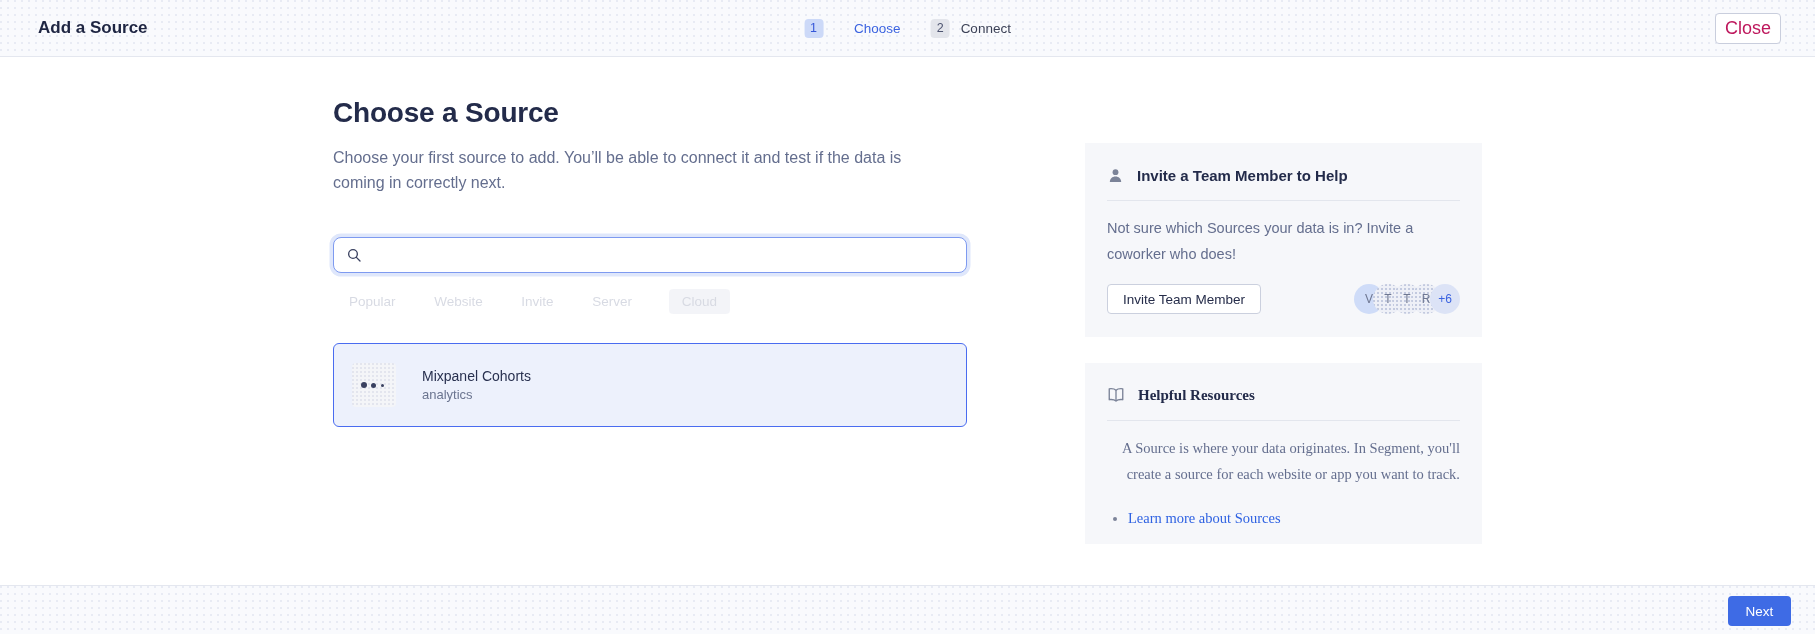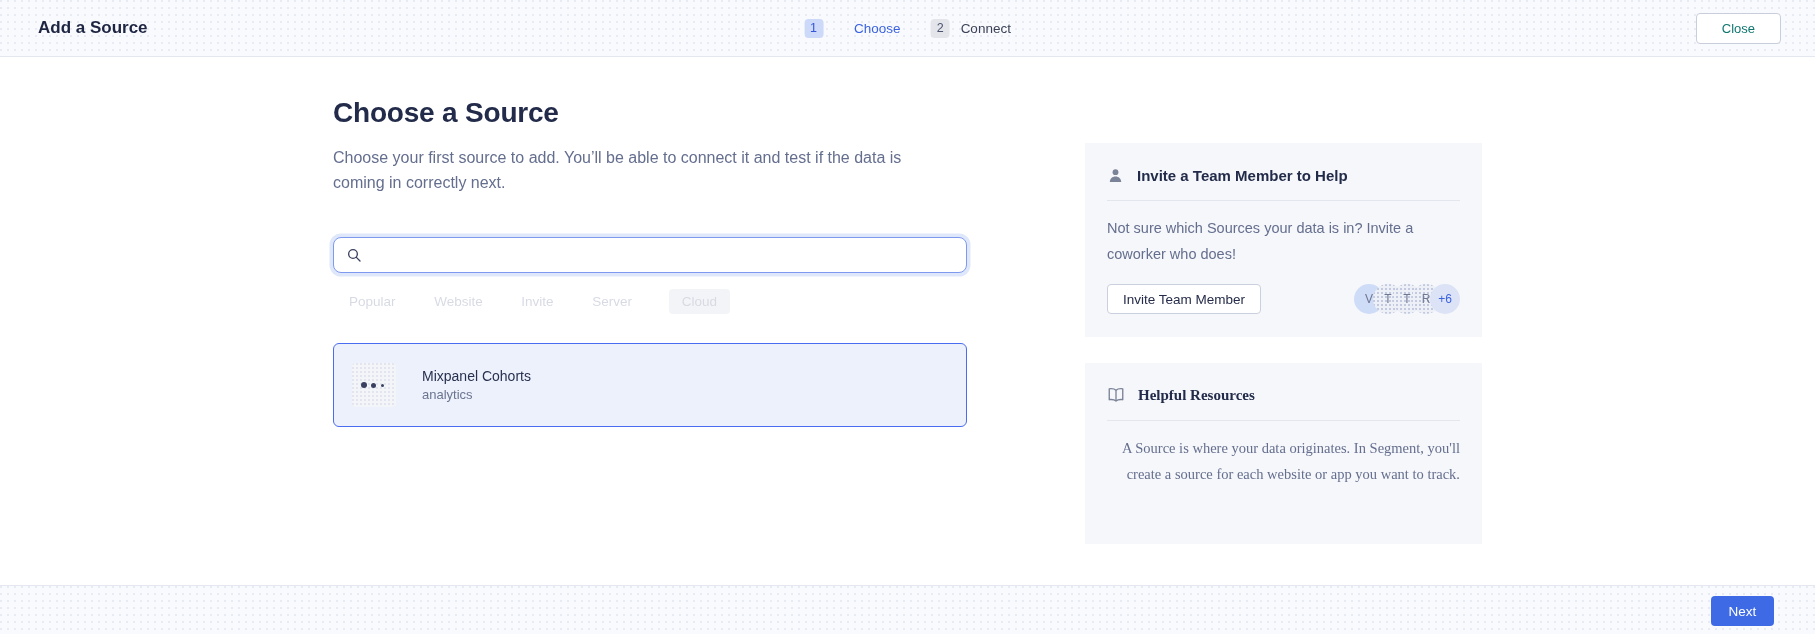--- a/index.html
+++ b/index.html
@@ -22,23 +22,23 @@
   .step-num {
     width:19px; height:19px; border-radius:4px; display:flex; align-items:center; justify-content:center;
     font-size:12.5px; font-weight:500;
   }
   .step.active .step-num { background:#ccd9f8; color:#3556d8; }
   .step.active .step-label { color:#3b63e0;margin-left:20px; }
   .step.inactive .step-num { background:#e3e5eb; color:#4d5470; }
   .step.inactive .step-label { color:#3c4257; }
   .step-label { font-size:13.5px; font-weight:500; }
   .close-btn {
-    margin-left:auto; min-width:66px; height:31px; padding:0 25px;
+    margin-left:auto; min-width:66px; height:31px; padding:0 6px;
     background:#ffffff; border:1px solid #c9cedd; border-radius:4px;
-    font-family:inherit; font-size:13px; color:#0f766e; cursor:pointer;
+    font-family:inherit; font-size:18px; color:#be185d; cursor:pointer;
   }
 
   
   .page-heading {
     position:absolute; left:333px; top:97px; margin:0;
     font-size:28px; font-weight:700; color:#232b4a; letter-spacing:-0.2px;
   }
   .page-description {
     position:absolute; left:333px; top:146px; margin:0; width:598px;
     font-size:16px; line-height:24.5px; color:#646e8e;
@@ -120,21 +120,21 @@
 
   
   .modal-footer {
     position:absolute; left:0; right:0; top:585px; height:49px;
     background-color:#f9fafd;
     background-image:radial-gradient(circle at 1px 1px, #e8ebf4 1px, transparent 1.3px);
     background-size:7px 7px;
     border-top:1px solid #e4e7ef;
   }
   .next-btn {
-    position:absolute; right:41px; top:10px; min-width:63px; height:30px; padding:0 15px;
+    position:absolute; right:24px; top:10px; min-width:63px; height:30px; padding:0 15px;
     background:#3e6be5; border:none; border-radius:4px;
     font-family:inherit; font-size:13.5px; color:#ffffff; cursor:pointer;
   }
 </style>
 </head>
 <body>
 
 <div class="app">
 
   <header class="modal-header">
@@ -210,20 +210,25 @@
     <section class="side-card resources">
       <div class="side-head">
         <svg width="18" height="18" viewBox="0 0 24 24" fill="none" stroke="#7b8398" stroke-width="1.8" stroke-linejoin="round">
           <path d="M12 5.6C10.4 4 7.9 3.5 5.4 3.5c-1 0-1.9.1-2.4.3v14.5c.5-.2 1.4-.3 2.4-.3 2.5 0 5 .5 6.6 2 1.6-1.5 4.1-2 6.6-2 1 0 1.9.1 2.4.3V3.8c-.5-.2-1.4-.3-2.4-.3-2.5 0-5 .5-6.6 2.1z"></path>
           <line x1="12" y1="5.6" x2="12" y2="19.6"></line>
         </svg>
         <span>Helpful Resources</span>
       </div>
       <hr class="side-divider">
       <p class="side-body resources-body">A Source is where your data originates. In Segment, you'll create a source for each website or app you want to track.</p>
+      <ul class="resource-list">
+        <li>
+          <a class="resource-link">Learn more about Sources</a>
+        </li>
+      </ul>
     </section>
   </aside>
 
   <footer class="modal-footer">
     <button class="next-btn">Next</button>
   </footer>
 
 </div>
 
 </body></html>

